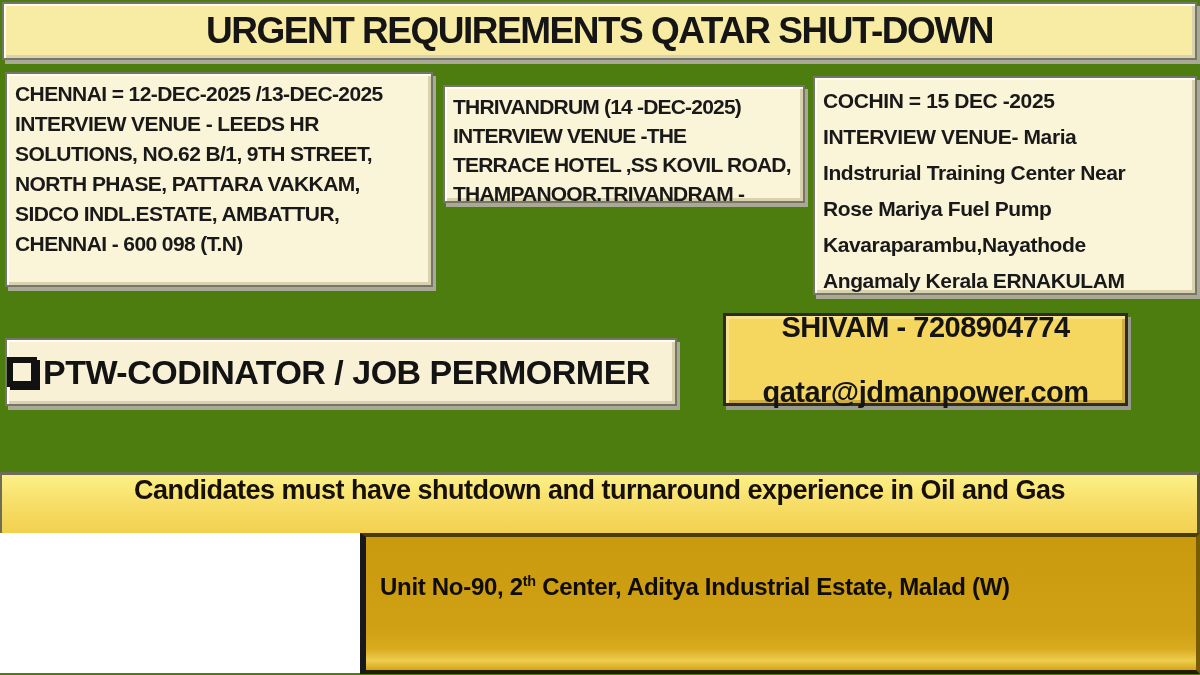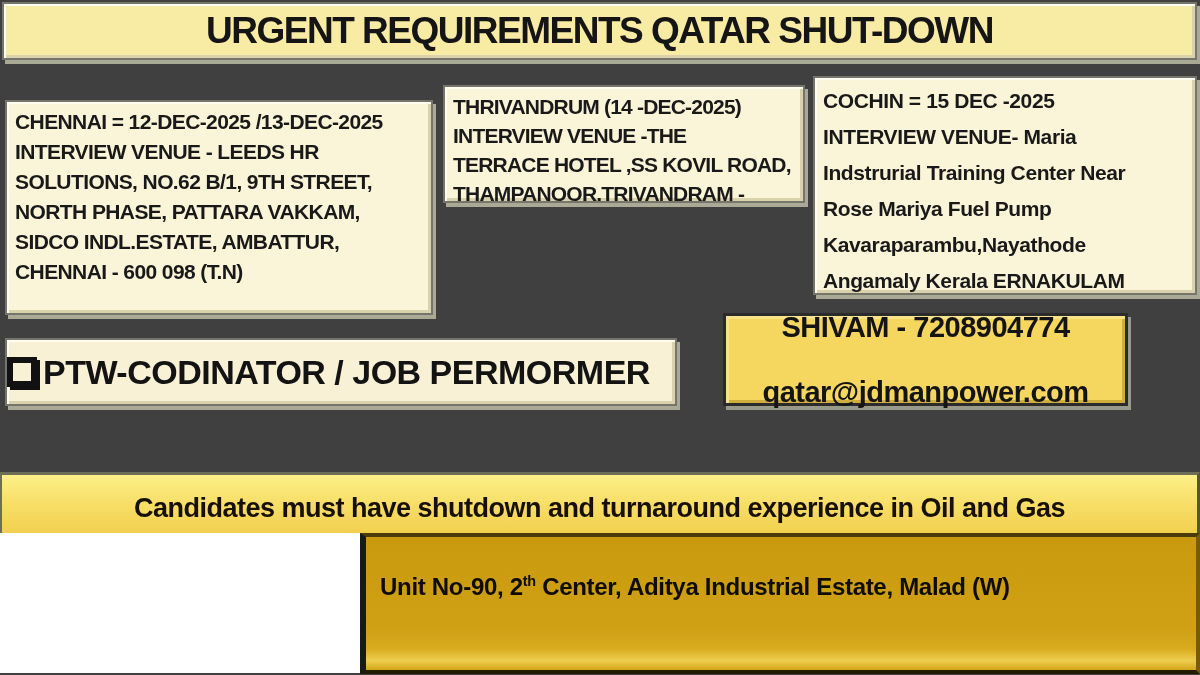--- a/index.html
+++ b/index.html
@@ -3,21 +3,21 @@
 <meta charset="utf-8">
 <style>
   * { margin: 0; padding: 0; box-sizing: border-box; }
   html, body { background: #ffffff; }
   body { font-family: "Liberation Sans", sans-serif; }
 
   .page {
     position: relative;
     width: 1200px;
     height: 675px;
-    background: #404040;
+    background: #4d7c0f;
     overflow: hidden;
     color: #1c1c1c;
   }
 
   
   .box3d {
     position: absolute;
     background: #FAF4D8;
     border: 2px solid #75756b;
     box-shadow: 3px 4px 0 #a9a995,
@@ -35,21 +35,21 @@
     color: #151515; white-space: nowrap;
   }
 
   .venue-box {
     padding: 5px 8px;
     font-weight: bold;
     white-space: pre-line;
     overflow: hidden;
     color: #191919;
   }
-  .venue-1 { left: 5px;   top: 72px; width: 428px; height: 215px; font-size: 21px; line-height: 30px; letter-spacing: -0.6px; margin-top: 28px; }
+  .venue-1 { left: 5px;   top: 72px; width: 428px; height: 215px; font-size: 21px; line-height: 30px; letter-spacing: -0.6px; }
   .venue-2 { left: 443px; top: 85px; width: 362px; height: 118px; font-size: 21px; line-height: 29px; letter-spacing: -0.8px; }
   .venue-3 { left: 813px; top: 76px; width: 384px; height: 219px; font-size: 21px; line-height: 36px; letter-spacing: -0.4px; }
 
   .ptw-box {
     left: 5px; top: 338px; width: 672px; height: 68px;
     background: #F8F1D5;
     display: flex; align-items: center;
   }
   .ptw-bullet {
     width: 30px; height: 30px;
@@ -81,21 +81,21 @@
   }
 
   .req-bar {
     position: absolute;
     left: 0; top: 472px; width: 1200px; height: 75px;
     background: linear-gradient(180deg, #FCF087 0%, #F7DD66 45%, #F0CC48 100%);
     border-top: 3px solid #6e6e58;
     border-left: 2px solid #6e6e58;
     border-right: 3px solid #55552f;
     border-bottom: 5px solid #2a2200;
-    display: flex; align-items: center; justify-content: center;
+    display: flex; justify-content: center;
   }
   .req-bar span {
     font-size: 27px; font-weight: bold; letter-spacing: -0.5px;
     color: #161006; white-space: nowrap;
   }
 
   .logo-area {
     position: absolute;
     left: 0; top: 533px; width: 360px; height: 140px;
     background: #ffffff;

